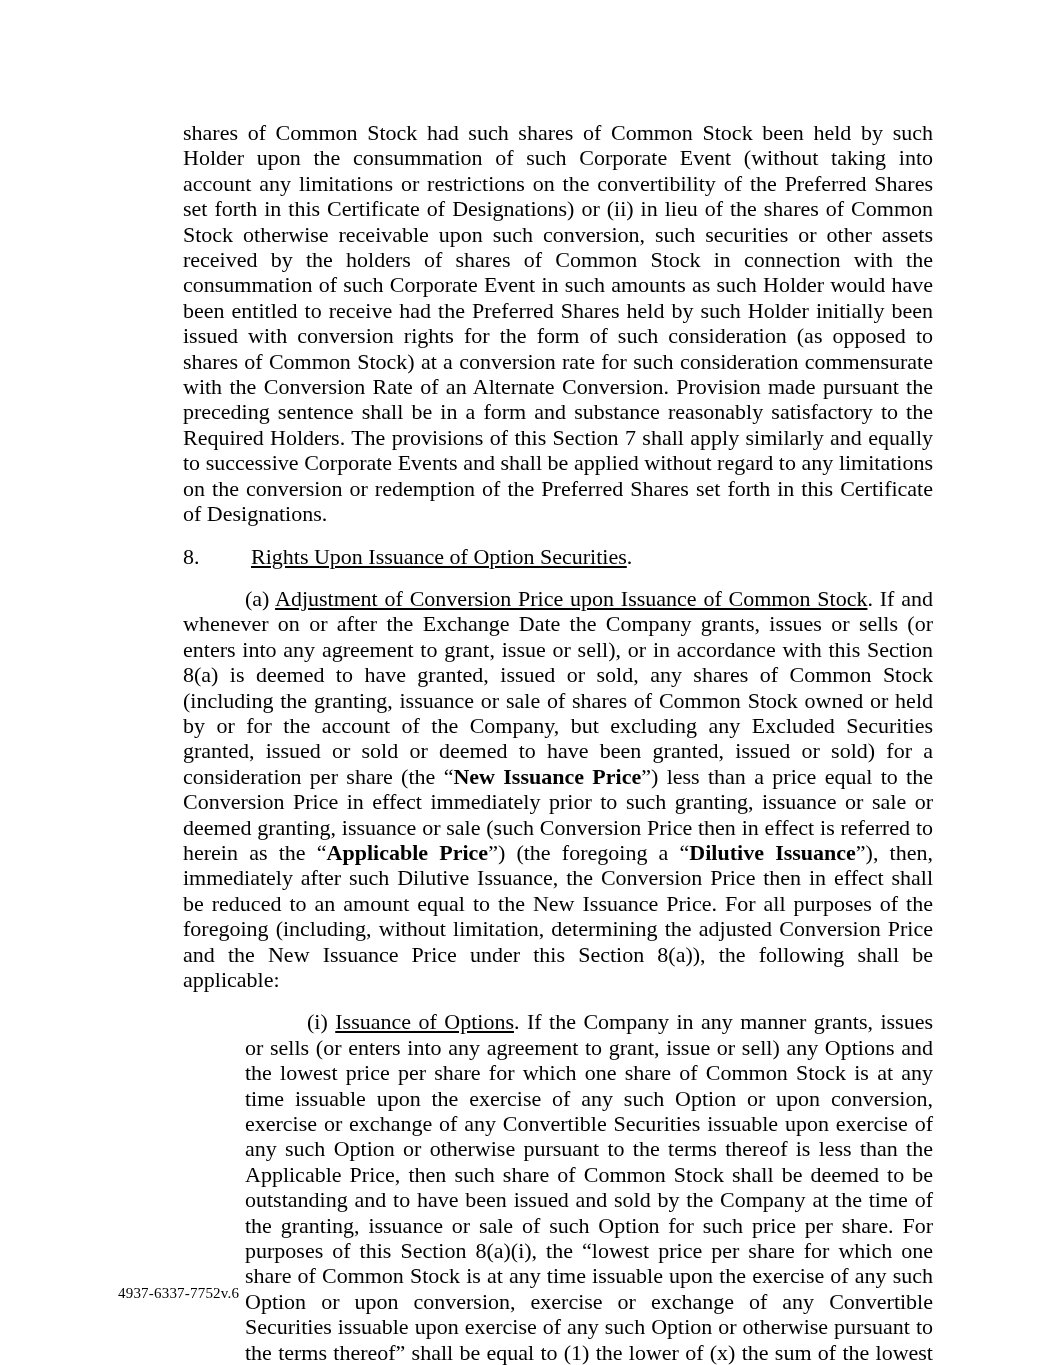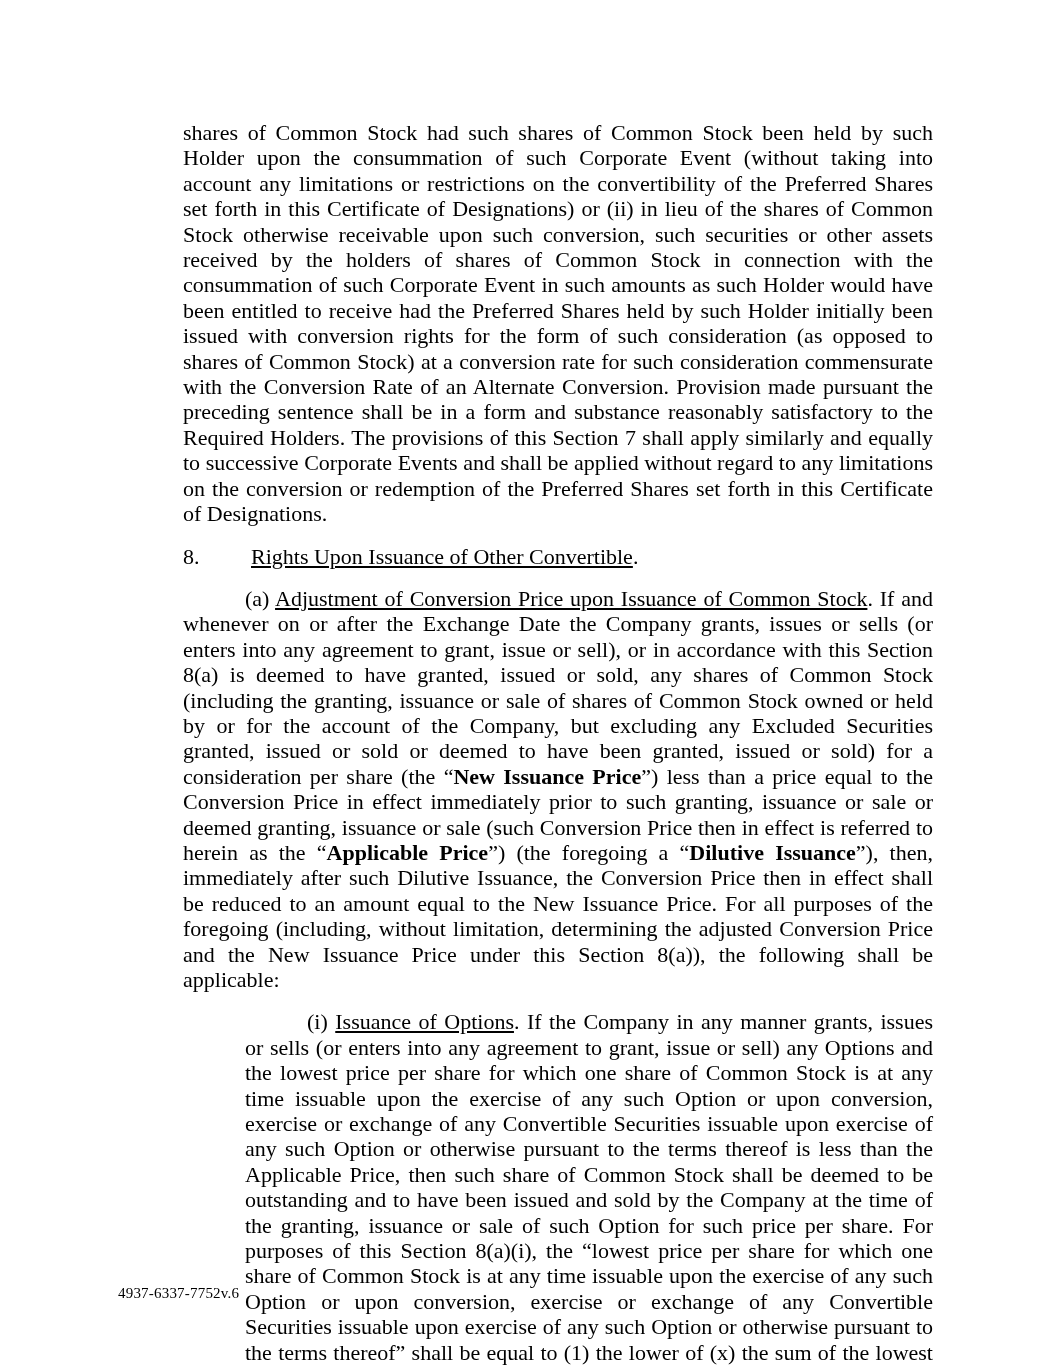--- a/index.html
+++ b/index.html
@@ -78,21 +78,21 @@
 </style>
 </head>
 <body>
 
 <div class="page">
 
   <div class="content">
 
     <p class="body-para">shares of Common Stock had such shares of Common Stock been held by such Holder upon the consummation of such Corporate Event (without taking into account any limitations or restrictions on the convertibility of the Preferred Shares set forth in this Certificate of Designations) or (ii) in lieu of the shares of Common Stock otherwise receivable upon such conversion, such securities or other assets received by the holders of shares of Common Stock in connection with the consummation of such Corporate Event in such amounts as such Holder would have been entitled to receive had the Preferred Shares held by such Holder initially been issued with conversion rights for the form of such consideration (as opposed to shares of Common Stock) at a conversion rate for such consideration commensurate with the Conversion Rate of an Alternate Conversion.  Provision made pursuant the preceding sentence shall be in a form and substance reasonably satisfactory to the Required Holders.  The provisions of this Section 7 shall apply similarly and equally to successive Corporate Events and shall be applied without regard to any limitations on the conversion or redemption of the Preferred Shares set forth in this Certificate of Designations.</p>
 
-    <p class="section-heading"><span class="sec-num">8.</span><span class="u">Rights Upon Issuance of Other Convertible</span><span>.</span></p>
+    <p class="section-heading"><span class="sec-num">8.</span><span class="u">Rights Upon Issuance of Option Securities</span><span>.</span></p>
 
     <p class="para-a"><span>(a)</span> <span class="u">Adjustment of Conversion Price upon Issuance of Common Stock</span><span>.  If and whenever on or after the Exchange Date the Company grants, issues or sells (or enters into any agreement to grant, issue or sell), or in accordance with this Section 8(a) is deemed to have granted, issued or sold, any shares of Common Stock (including the granting, issuance or sale of shares of Common Stock owned or held by or for the account of the Company, but excluding any Excluded Securities granted, issued or sold or deemed to have been granted, issued or sold) for a consideration per share (the “</span><span class="b">New Issuance Price</span><span>”) less than a price equal to the Conversion Price in effect immediately prior to such granting, issuance or sale or deemed granting, issuance or sale (such Conversion Price then in effect is referred to herein as the “</span><span class="b">Applicable Price</span><span>”) (the foregoing a “</span><span class="b">Dilutive Issuance</span><span>”), then, immediately after such Dilutive Issuance, the Conversion Price then in effect shall be reduced to an amount equal to the New Issuance Price.  For all purposes of the foregoing (including, without limitation, determining the adjusted Conversion Price and the New Issuance Price under this Section 8(a)), the following shall be applicable:</span></p>
 
     <p class="para-i"><span>(i)</span> <span class="u">Issuance of Options</span><span>.  If the Company in any manner grants, issues or sells (or enters into any agreement to grant, issue or sell) any Options and the lowest price per share for which one share of Common Stock is at any time issuable upon the exercise of any such Option or upon conversion, exercise or exchange of any Convertible Securities issuable upon exercise of any such Option or otherwise pursuant to the terms thereof is less than the Applicable Price, then such share of Common Stock shall be deemed to be outstanding and to have been issued and sold by the Company at the time of the granting, issuance or sale of such Option for such price per share.  For purposes of this Section 8(a)(i), the “lowest price per share for which one share of Common Stock is at any time issuable upon the exercise of any such Option or upon conversion, exercise or exchange of any Convertible Securities issuable upon exercise of any such Option or otherwise pursuant to the terms thereof” shall be equal to (1) the lower of (x) the sum of the lowest amounts of</span></p>
 
   </div>
 
   <div class="footer-ref">4937-6337-7752v.6</div>
 
 </div>

